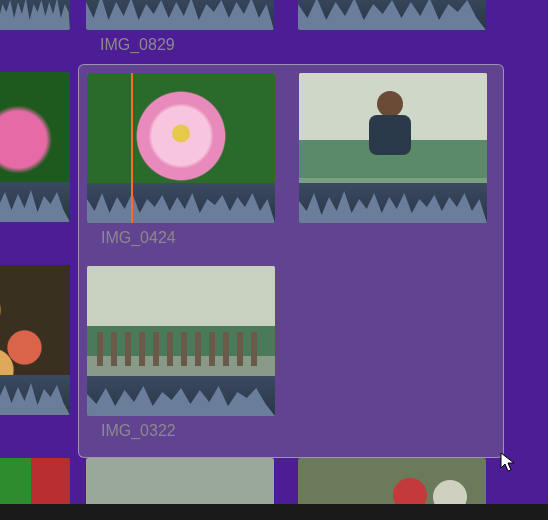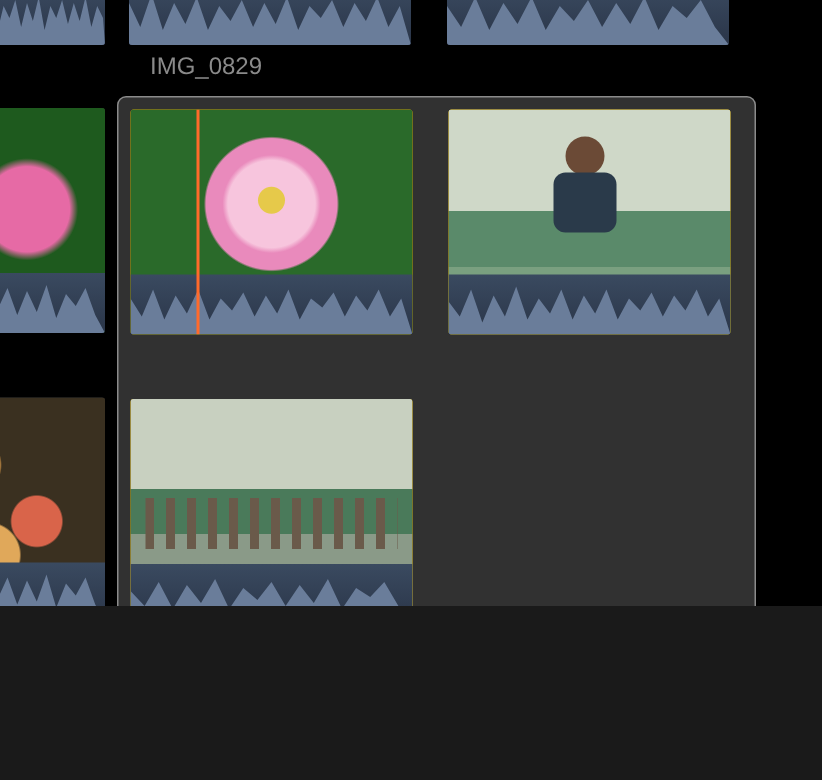--- a/index.html
+++ b/index.html
@@ -1,16 +1,16 @@
 <!DOCTYPE html>
 <html><head>
 <meta charset="utf-8">
 <style>
   html,body{margin:0;padding:0;background:#1a1a1a;font-family:-apple-system,Helvetica,Arial,sans-serif;overflow:hidden}
-  .viewport{width:548px;height:404px;position:relative;background:#000000}
+  .viewport{width:548px;height:504px;position:relative;background:#4c1d95}
   .clip{position:absolute}
   .thumb{position:relative;border-radius:2px;overflow:hidden;background:#333}
   .thumb .img{position:absolute;top:0;left:0;right:0;bottom:0}
   .wave{position:absolute;left:0;right:0;bottom:0;height:40px;background:linear-gradient(#3a4a60,#2a3548)}
   .wave svg{width:100%;height:100%;display:block}
   .lbl{color:#8a8a8a;font-size:16px;margin-top:6px;margin-left:14px}
   .sel{position:absolute;background:rgba(140,140,140,0.35);border:1px solid rgba(200,200,200,0.6);border-radius:6px}
   .sel .thumb{outline:2px solid #e6b800;outline-offset:-2px}
   .playhead{position:absolute;top:0;bottom:0;width:2px;background:#ff6a2a}
   .cursor{position:absolute;width:18px;height:22px;pointer-events:none}
@@ -108,20 +108,21 @@
             <div style="position:absolute;left:42%;top:38%;width:18px;height:18px;border-radius:50%;background:#e6c94a"></div>
           </div>
         </div>
         <div class="wave">
             <svg preserveAspectRatio="none" viewBox="0 0 100 40">
               <path d="M0 40 L0 16 L4 28 L8 10 L12 30 L16 14 L20 26 L24 10 L28 30 L32 16 L36 24 L40 12 L44 28 L48 14 L52 26 L56 10 L60 30 L64 16 L68 22 L72 12 L76 28 L80 14 L84 24 L88 10 L92 28 L96 16 L100 40 Z" fill="#6a7d9a"></path>
             </svg>
           </div>
         <div class="playhead" style="left:44px"></div>
       </div>
+      <div class="lbl">IMG_0424</div>
     </div>
 
     <div class="clip" style="left:220px;top:8px">
       <div class="thumb" style="width:188px;height:150px">
         <div class="img" style="background:linear-gradient(#cfd8c8 0 45%,#5a8a6a 45% 70%,#7aa080 70% 100%)">
           <div style="position:absolute;left:60px;top:18px;width:60px;height:70px">
             <div style="position:absolute;left:18px;top:0;width:26px;height:26px;border-radius:50%;background:#6b4a36"></div>
             <div style="position:absolute;left:10px;top:24px;width:42px;height:40px;border-radius:8px;background:#2a3a4a"></div>
           </div>
         </div>
@@ -137,20 +138,21 @@
       <div class="thumb" style="width:188px;height:150px">
         <div class="img" style="background:linear-gradient(#c8d0c0 0 40%,#4a7a5a 40% 60%,#8a9a88 60% 100%)">
           <div style="position:absolute;left:10px;right:10px;top:66px;height:34px;background:repeating-linear-gradient(90deg,#6a5a4a 0 6px,transparent 6px 14px)"></div>
         </div>
         <div class="wave">
             <svg preserveAspectRatio="none" viewBox="0 0 100 40">
               <path d="M0 40 L0 18 L5 28 L10 12 L15 30 L20 14 L25 26 L30 10 L35 30 L40 16 L45 24 L50 12 L55 28 L60 14 L65 26 L70 10 L75 30 L80 16 L85 22 L90 12 L95 28 L100 40 Z" fill="#6a7d9a"></path>
             </svg>
           </div>
       </div>
+      <div class="lbl">IMG_0322</div>
     </div>
 
 
   </div>
 
   <div class="cursor" style="left:500px;top:452px">
     <svg viewBox="0 0 18 22">
         <path d="M1 1 L1 16 L5 12 L8 19 L11 18 L8 11 L14 11 Z" fill="#fff" stroke="#000" stroke-width="1"></path>
       </svg>
   </div>

